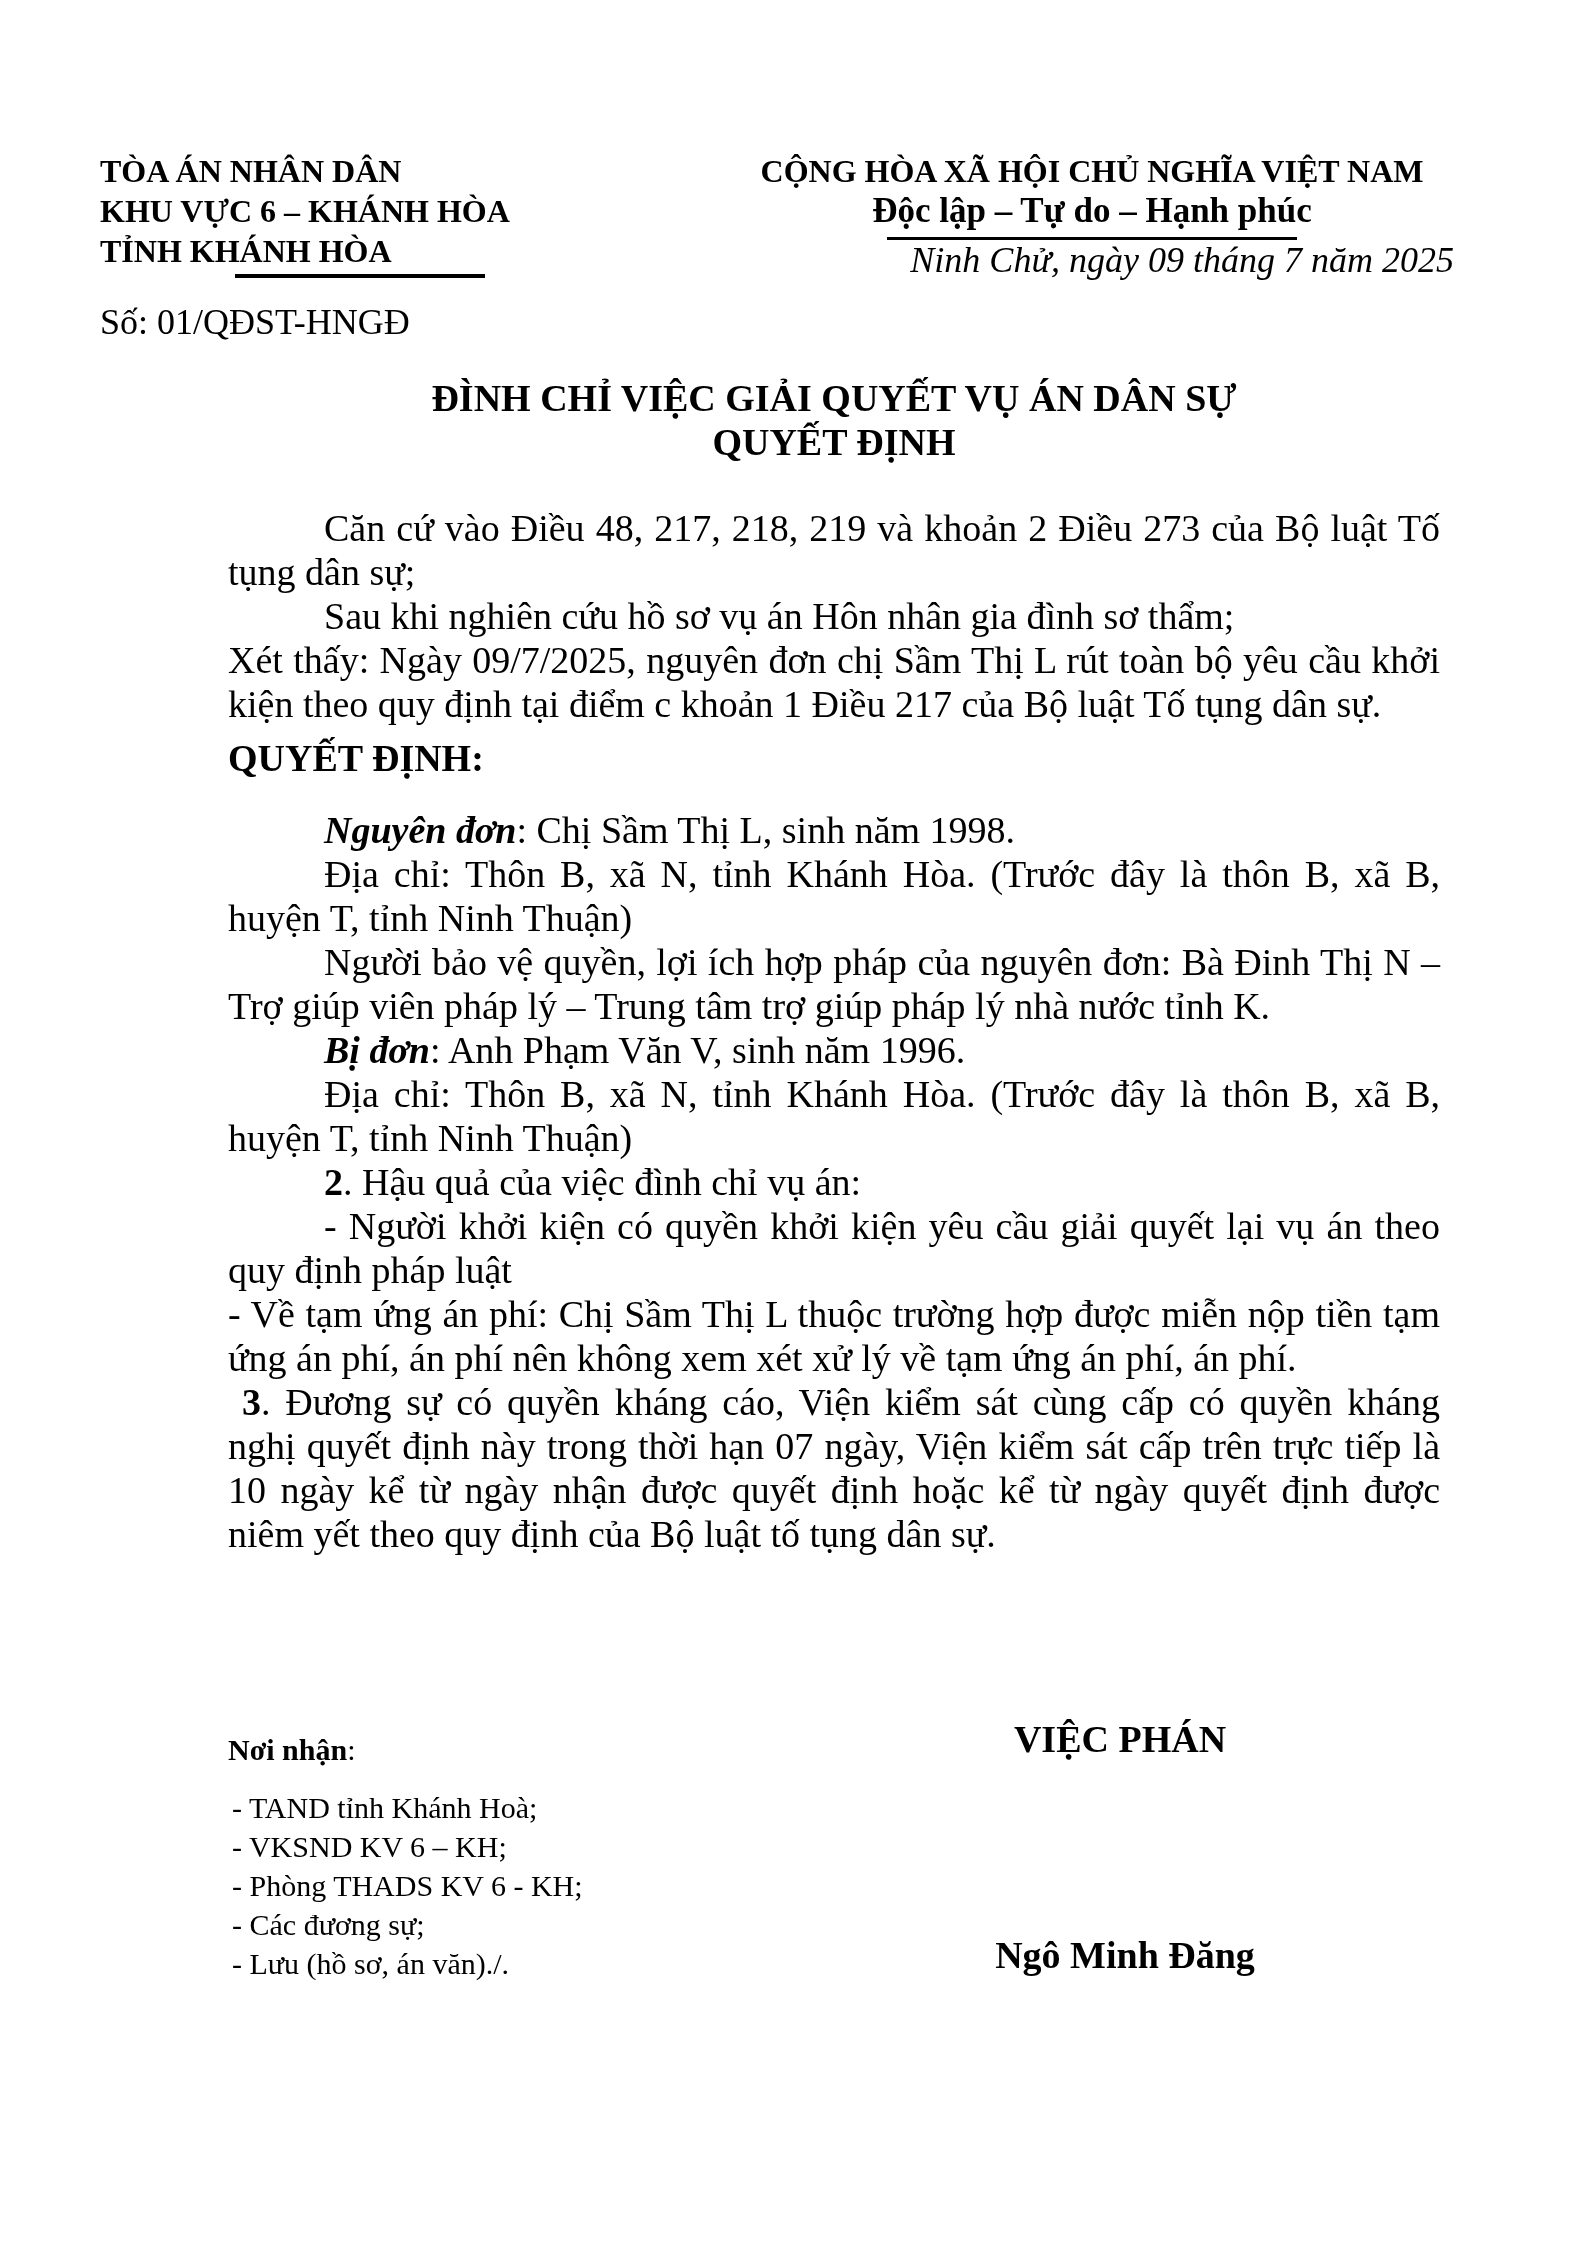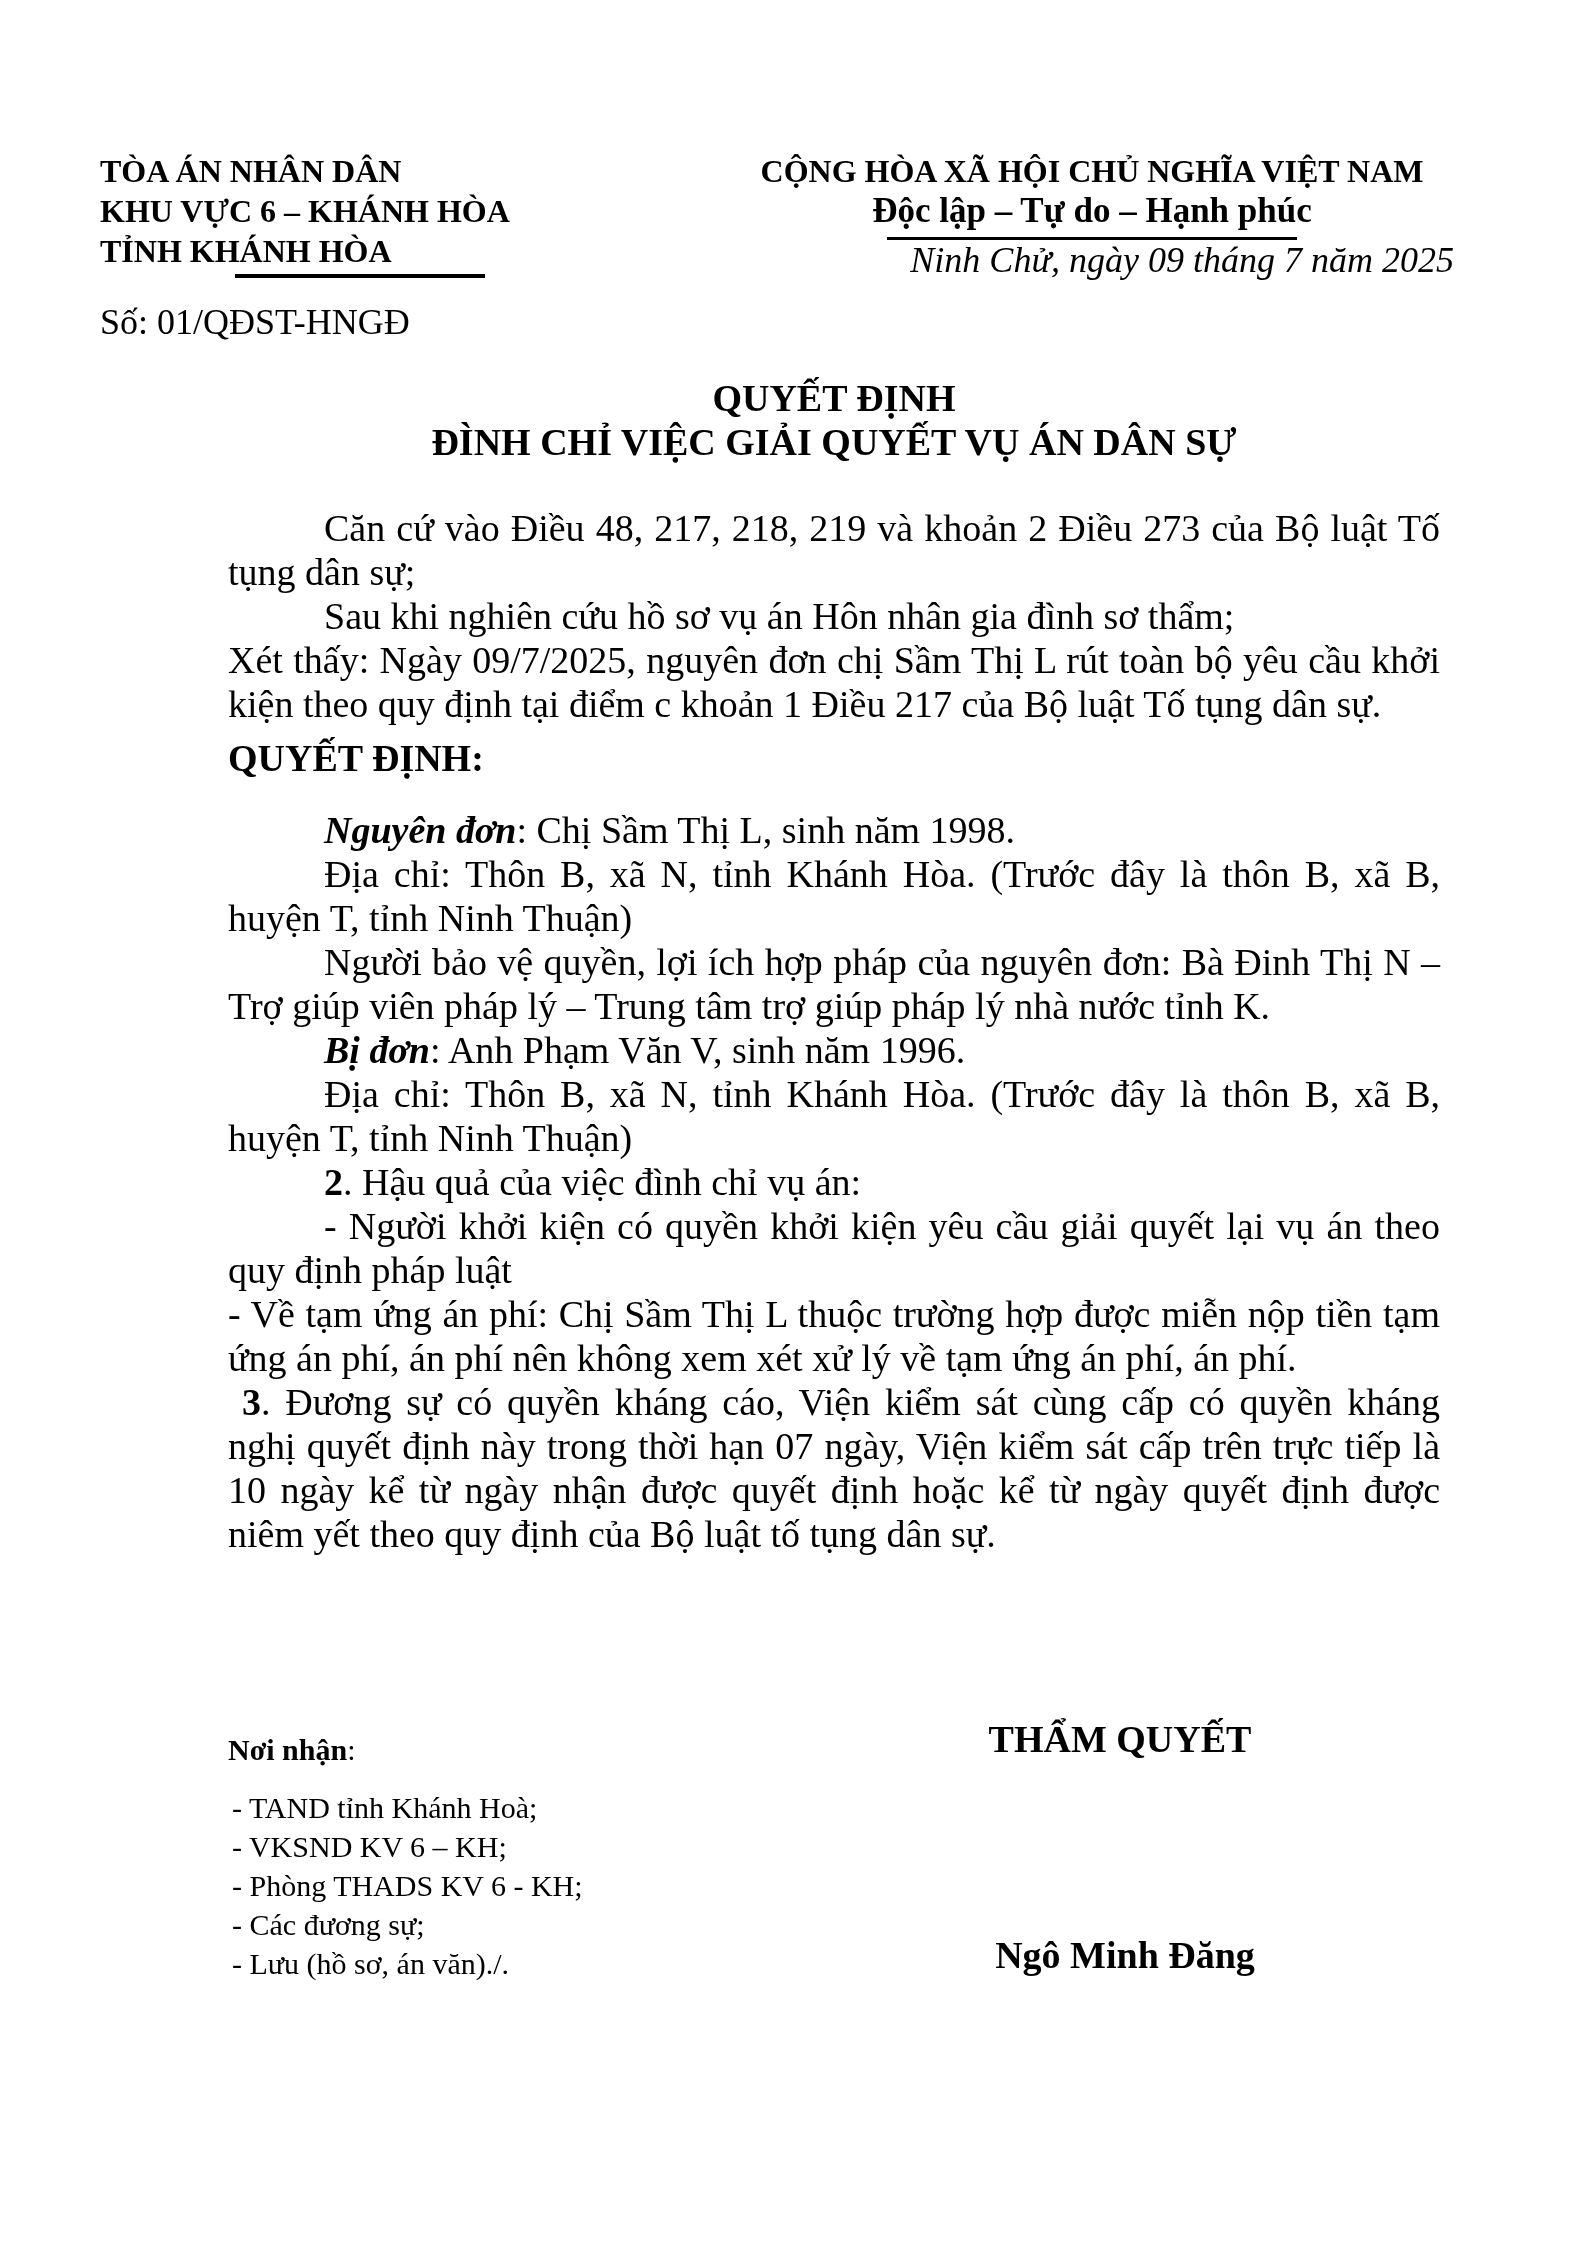--- a/index.html
+++ b/index.html
@@ -87,22 +87,22 @@
   </div>
 
   <div class="header-right">
     <div class="national-title">CỘNG HÒA XÃ HỘI CHỦ NGHĨA VIỆT NAM</div>
     <div class="national-motto">Độc lập – Tự do – Hạnh phúc</div>
     <div class="rule"></div>
     <div class="place-date">Ninh Chử, ngày 09 tháng 7 năm 2025</div>
   </div>
 
   <div class="doc-title">
+    <div>ĐÌNH CHỈ VIỆC GIẢI QUYẾT VỤ ÁN DÂN SỰ</div>
     <div>QUYẾT ĐỊNH</div>
-    <div>ĐÌNH CHỈ VIỆC GIẢI QUYẾT VỤ ÁN DÂN SỰ</div>
   </div>
 
   <div class="main-text">
     <div id="preamble">
         <p class="para indent">Căn cứ vào Điều 48, 217, 218, 219 và khoản 2 Điều 273 của Bộ luật Tố tụng dân sự;</p>
         <p class="para indent">Sau khi nghiên cứu hồ sơ vụ án Hôn nhân gia đình sơ thẩm;</p>
         <p class="para flush">Xét thấy: Ngày 09/7/2025, nguyên đơn chị Sầm Thị L rút toàn bộ yêu cầu khởi kiện theo quy định tại điểm c khoản 1 Điều 217 của Bộ luật Tố tụng dân sự.</p>
       </div>
     <div class="decision-heading">QUYẾT ĐỊNH:</div>
     <div id="articles">
@@ -124,16 +124,16 @@
     </div>
     <div id="recipients">
         <div class="recipient">- TAND tỉnh Khánh Hoà;</div>
         <div class="recipient">- VKSND KV 6 – KH;</div>
         <div class="recipient">- Phòng THADS KV 6 - KH;</div>
         <div class="recipient">- Các đương sự;</div>
         <div class="recipient">- Lưu (hồ sơ, án văn)./.</div>
       </div>
   </div>
 
-  <div class="signer-title">THẨM QUYẾT</div>
+  <div class="signer-title">VIỆC PHÁN</div>
   <div class="signer-name">Ngô Minh Đăng</div>
 
 </div>
 
 </body></html>

